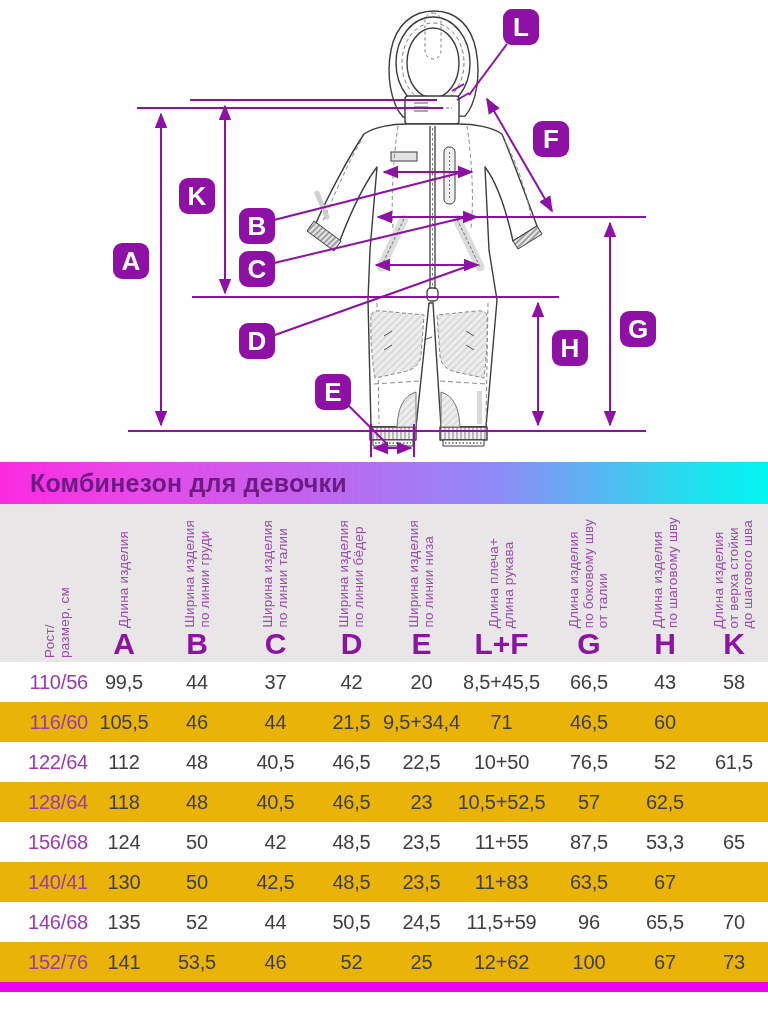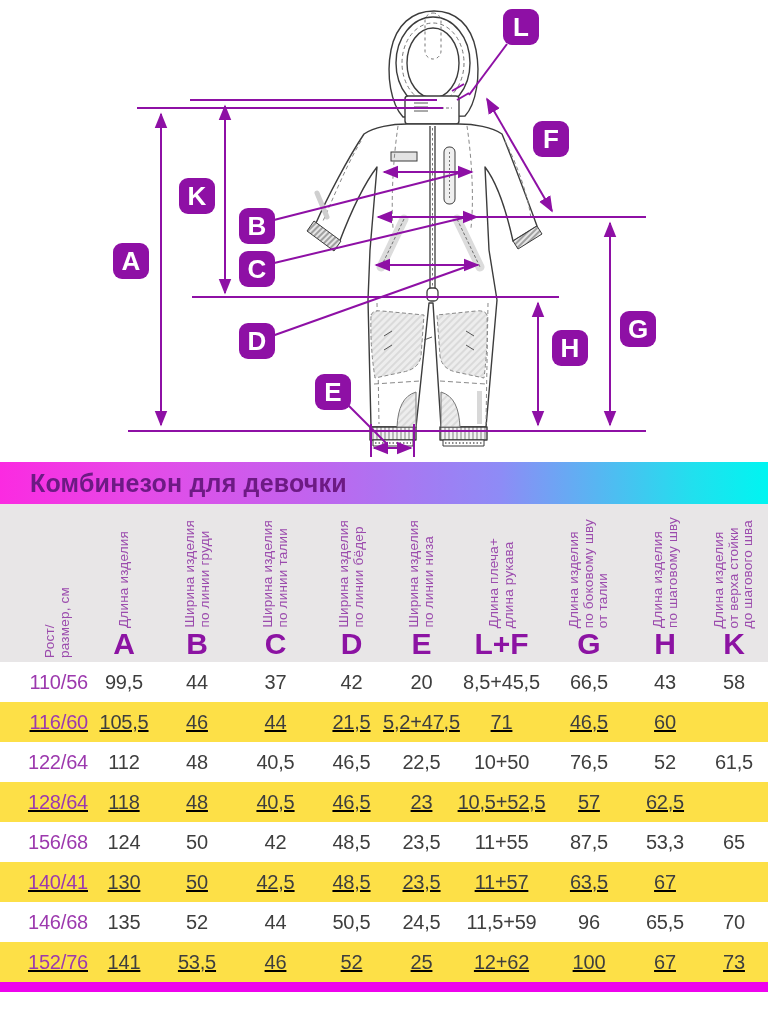--- a/index.html
+++ b/index.html
@@ -21,21 +21,21 @@
   
   .grid10{display:grid;grid-template-columns:90px 68px 78px 79px 73px 67px 93px 82px 70px 68px;}
   .thead{height:158px;background:#e8e6e7;}
   .hcell{display:flex;flex-direction:column;align-items:center;justify-content:flex-end;overflow:hidden;}
   .hcell.first{align-items:flex-end;padding-right:18px;padding-bottom:4px;box-sizing:border-box;}
   .vtext{writing-mode:vertical-rl;transform:rotate(180deg);white-space:pre-line;
          font-size:13.5px;line-height:14.5px;color:#9b4bad;letter-spacing:.2px;}
   .letter{height:34px;font-size:30px;font-weight:bold;color:#8c13a3;line-height:32px;}
   .trow{height:40px;}
   .trow.white{background:#fff;}
-  .trow.gray{background:#fde047;text-decoration:underline;}
+  .trow.gray{background:#eab308;}
   .cell{display:flex;align-items:center;justify-content:center;
         font-size:20px;color:#3e3e3e;letter-spacing:-.2px;}
   .cell.size{justify-content:flex-end;padding-right:2px;box-sizing:border-box;color:#9c39ae;}
   .bottom-bar{width:768px;height:10px;background:#ee03ee;}
 </style>
 </head>
 <body>
 
 <div class="page">
 
@@ -235,21 +235,21 @@
           <div class="cell">66,5</div>
           <div class="cell">43</div>
           <div class="cell">58</div>
         </div>
         <div class="trow grid10 gray">
           <div class="cell size">116/60</div>
           <div class="cell">105,5</div>
           <div class="cell">46</div>
           <div class="cell">44</div>
           <div class="cell">21,5</div>
-          <div class="cell">5,2+47,5</div>
+          <div class="cell">9,5+34,4</div>
           <div class="cell">71</div>
           <div class="cell">46,5</div>
           <div class="cell">60</div>
         </div>
         <div class="trow grid10 white">
           <div class="cell size">122/64</div>
           <div class="cell">112</div>
           <div class="cell">48</div>
           <div class="cell">40,5</div>
           <div class="cell">46,5</div>
@@ -282,21 +282,21 @@
           <div class="cell">53,3</div>
           <div class="cell">65</div>
         </div>
         <div class="trow grid10 gray">
           <div class="cell size">140/41</div>
           <div class="cell">130</div>
           <div class="cell">50</div>
           <div class="cell">42,5</div>
           <div class="cell">48,5</div>
           <div class="cell">23,5</div>
-          <div class="cell">11+57</div>
+          <div class="cell">11+83</div>
           <div class="cell">63,5</div>
           <div class="cell">67</div>
         </div>
         <div class="trow grid10 white">
           <div class="cell size">146/68</div>
           <div class="cell">135</div>
           <div class="cell">52</div>
           <div class="cell">44</div>
           <div class="cell">50,5</div>
           <div class="cell">24,5</div>

